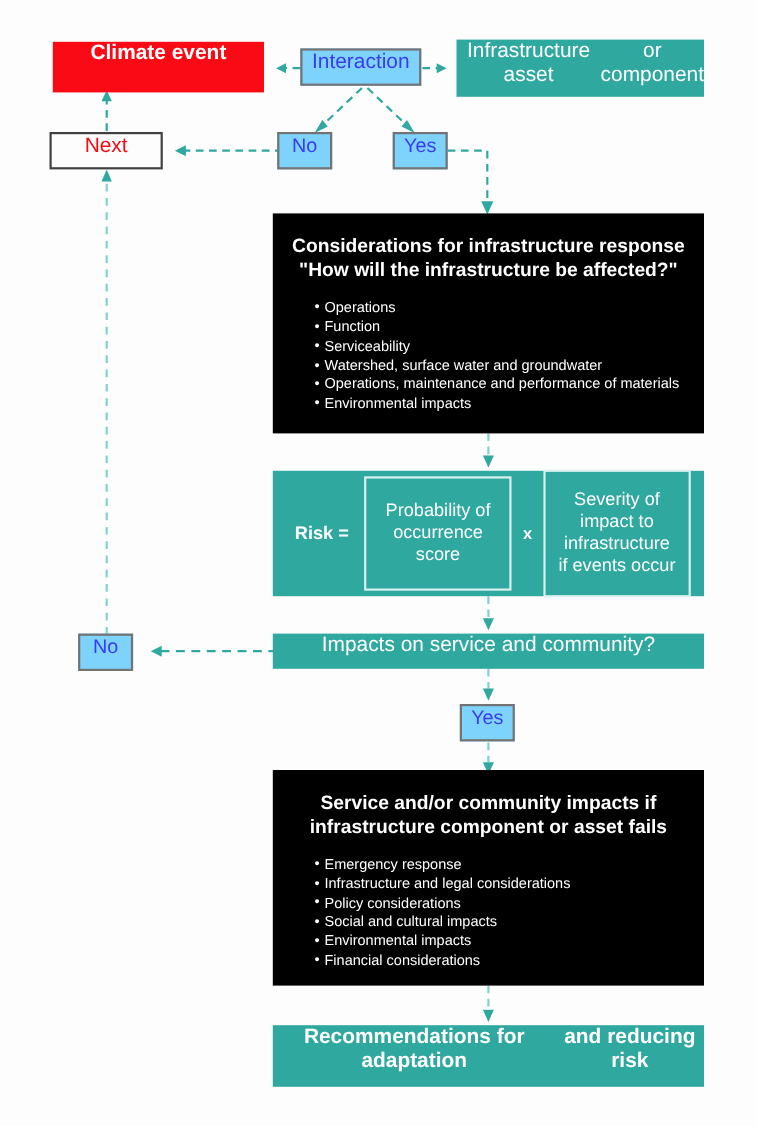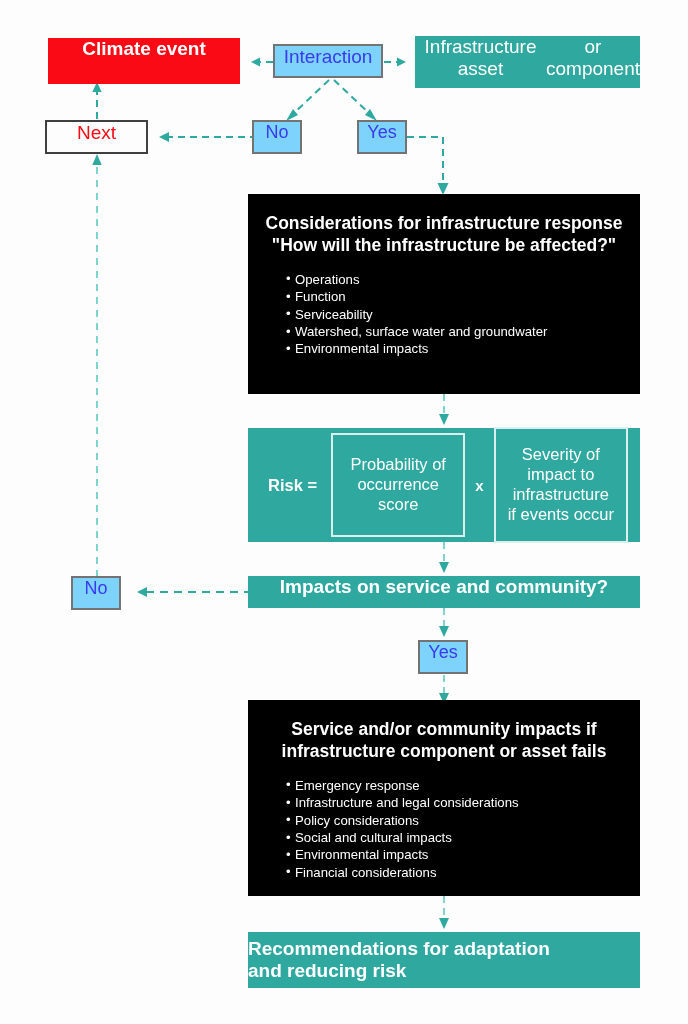--- a/index.html
+++ b/index.html
@@ -278,20 +278,21 @@
   <div class="panel" style="left:248px; top:194px; width:392px; height:200px;">
     <div class="panel-heading">
       <span>Considerations for infrastructure response</span>
       <span class="line2">"How will the infrastructure be affected?"</span>
     </div>
     <ul class="panel-bullets">
       <li>Operations</li>
       <li>Function</li>
       <li>Serviceability</li>
       <li>Watershed, surface water and groundwater</li>
+      <li>Operations, maintenance and performance of materials</li>
       <li>Environmental impacts</li>
     </ul>
   </div>
 
   <div class="risk-box" style="left:248px; top:428px; width:392px; height:114px;">
     <span class="risk-label">Risk =</span>
     <div class="risk-term risk-term-a">
       <div>
         <div>Probability of</div>
         <div>occurrence</div>
@@ -302,21 +303,21 @@
     <div class="risk-term risk-term-b">
       <div>
         <div>Severity of</div>
         <div>impact to</div>
         <div>infrastructure</div>
         <div>if events occur</div>
       </div>
     </div>
   </div>
 
-  <div class="node node-teal t-plain" style="left:248px; top:576px; width:392px; height:32px;font-weight:bold;">
+  <div class="node node-teal t-plain" style="left:248px; top:576px; width:392px; height:32px;">
     <span>Impacts on service and community?</span>
   </div>
 
   <div class="node node-blue-outline t-chip" style="left:71px; top:576px; width:50px; height:34px;">
     <span>No</span>
   </div>
 
   <div class="node node-blue-outline t-chip" style="left:418px; top:640px; width:50px; height:34px;">
     <span>Yes</span>
   </div>
@@ -329,18 +330,18 @@
     <ul class="panel-bullets">
       <li>Emergency response</li>
       <li>Infrastructure and legal considerations</li>
       <li>Policy considerations</li>
       <li>Social and cultural impacts</li>
       <li>Environmental impacts</li>
       <li>Financial considerations</li>
     </ul>
   </div>
 
-  <div class="node node-teal t-title" style="left:248px; top:932px; width:392px; height:56px; flex-direction:column;">
+  <div class="node node-teal t-title" style="left:248px; top:932px; width:392px; height:56px; flex-direction:row;">
     <span>Recommendations for adaptation</span>
     <span>and reducing risk</span>
   </div>
 
 </div>
 
 </body></html>

